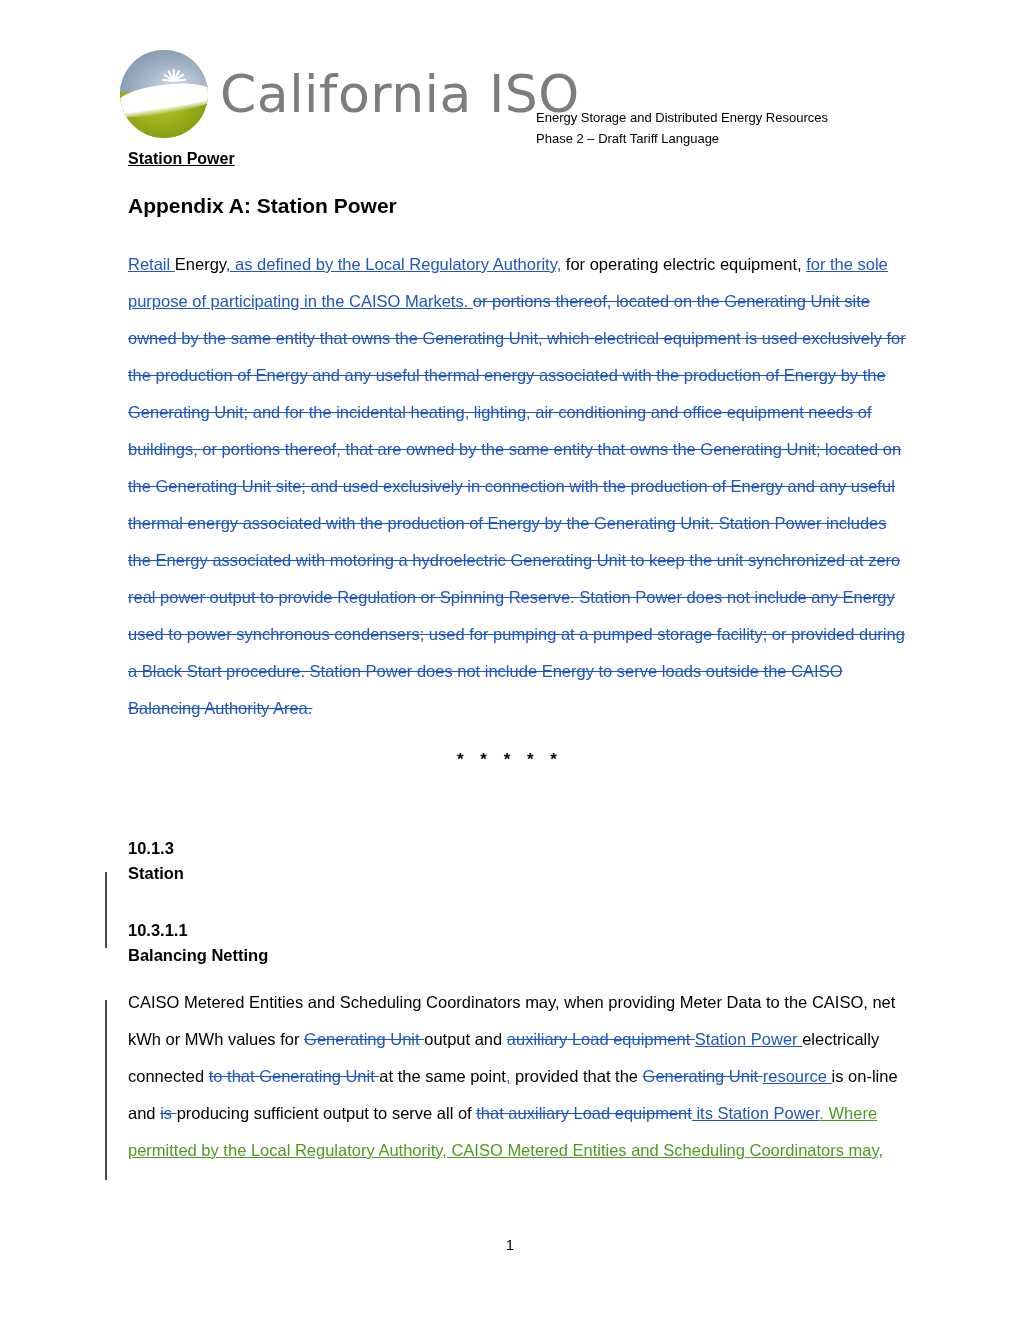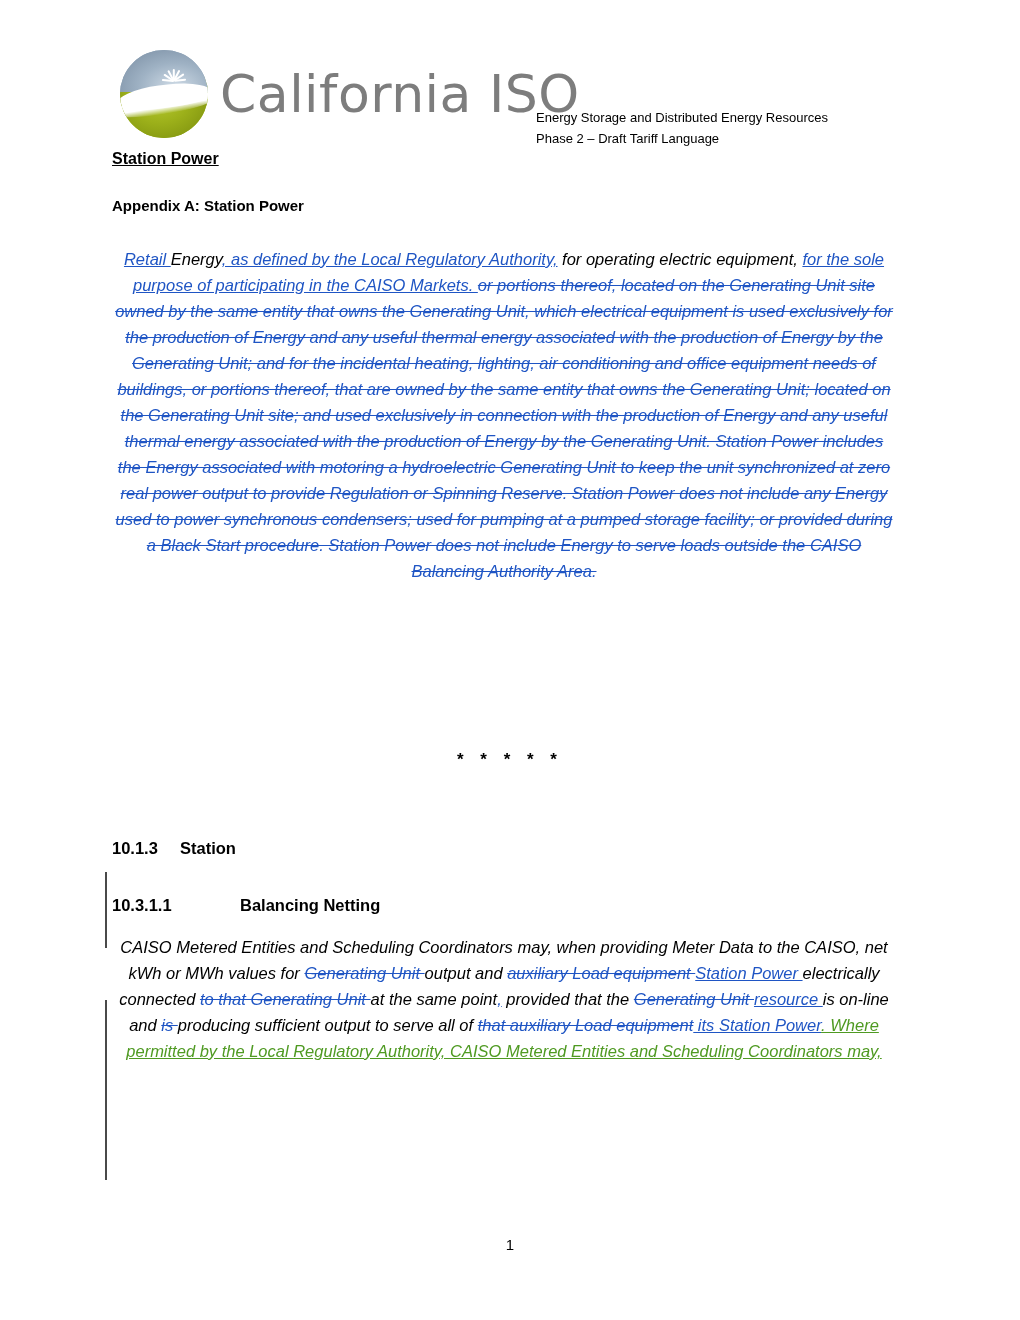--- a/index.html
+++ b/index.html
@@ -125,43 +125,42 @@
     top: 107px;
     font-size: 13px;
     line-height: 21px;
     color: #000;
     white-space: nowrap;
   }
 
   
   .content {
     position: absolute;
-    left: 112px;
+    left: 128px;
     top: 146px;
     width: 784px;
   }
 
   .para {
     font-size: 16.5px;
-    line-height: 26px;
+    line-height: 37px;
     margin: 0 0 0 0;
-    text-align: center;
+    text-align: left;
     color: #000;
-    font-style: italic;
   }
 
   .h-underline-bold {
     font-weight: bold;
     font-size: 16px;
     text-decoration: underline;
     line-height: 25px;
   }
   .h-bold {
     font-weight: bold;
-    font-size: 15px;
+    font-size: 21px;
     line-height: 25px;
   }
   .spacer-16 { height: 16px; }
   .spacer-22 { height: 22px; }
   .spacer-28 { height: 28px; }
 
   
   .ins {
     color: #1f55c4;
     text-decoration: underline;
@@ -196,20 +195,21 @@
     font-weight: bold;
     letter-spacing: 6px;
     color: #000;
   }
 
   .heading-row {
     display: flex;
     font-weight: bold;
     font-size: 16.5px;
     line-height: 25px;
+    flex-direction: column;
   }
   .heading-num { width: 68px; flex: 0 0 auto; }
   .heading-num.wide { width: 128px; }
 
   .page-number {
     position: absolute;
     left: 0;
     top: 1236px;
     width: 1020px;
     text-align: center;

